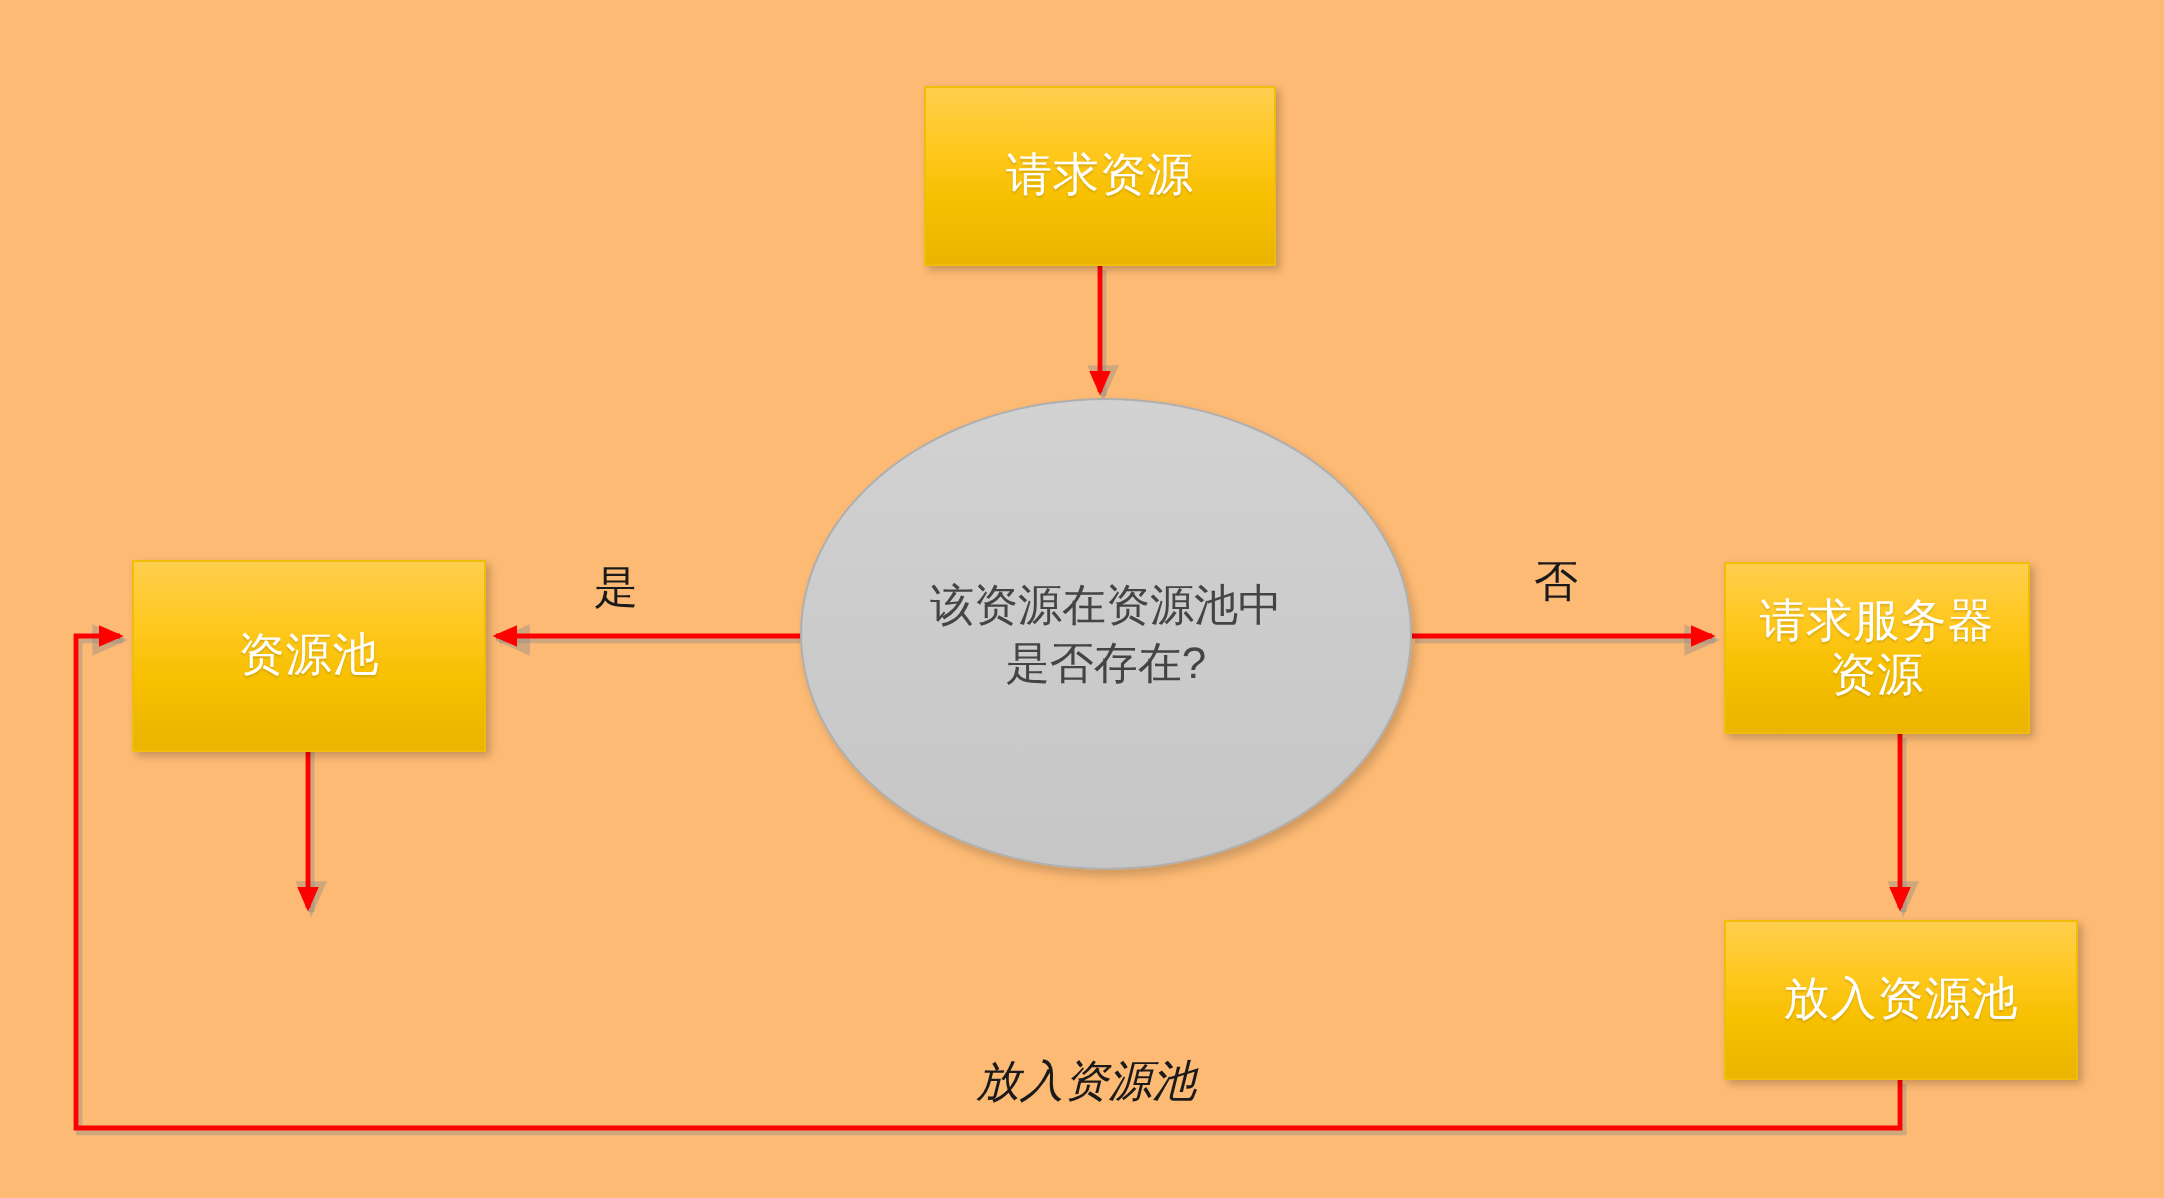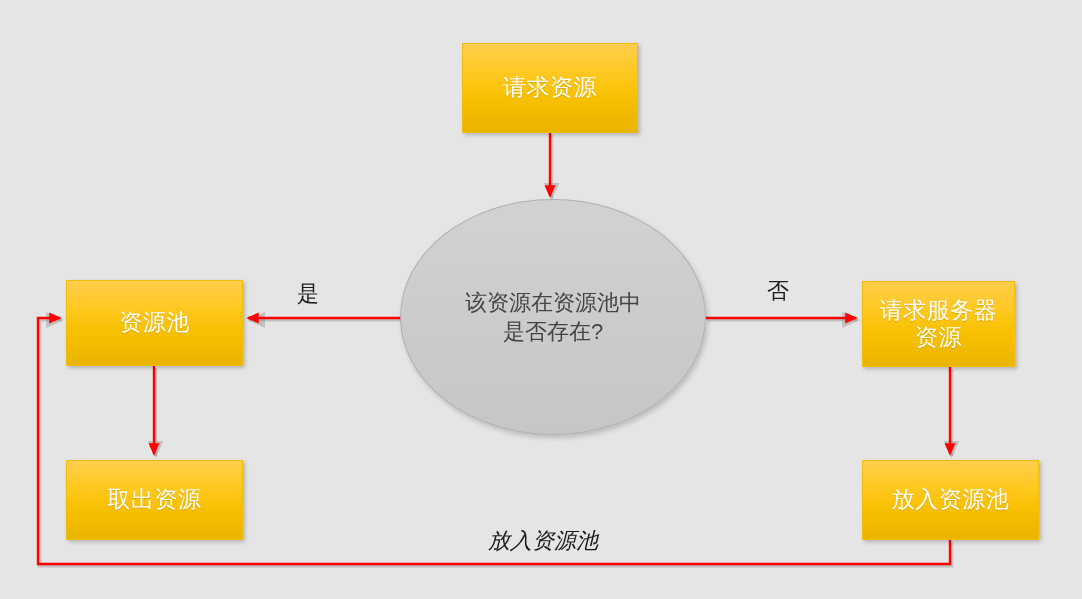--- a/index.html
+++ b/index.html
@@ -7,21 +7,21 @@
     padding: 0;
     background: #ffffff;
   }
   body {
     font-family: "Liberation Sans", "DejaVu Sans", sans-serif;
   }
   #canvas {
     position: relative;
     width: 1082px;
     height: 599px;
-    background: #e5e5e5;
+    background: #fdba74;
     overflow: hidden;
   }
   
   .node-box {
     position: absolute;
     box-sizing: border-box;
     display: flex;
     align-items: center;
     justify-content: center;
     text-align: center;
@@ -128,32 +128,29 @@
 
   <div class="node-box" style="left:462px; top:43px; width:176px; height:90px;">
     <span class="label">请求资源</span>
   </div>
 
   <div class="node-ellipse" style="left:400px; top:199px; width:306px; height:236px;">
     <span class="label">该资源在资源池中
 是否存在?</span>
   </div>
 
-  <div class="node-box" style="left:66px; top:280px; width:177px; height:86px;">
+  <div class="node-box" style="left:66px; top:280px; width:177px; height:96px;">
     <span class="label">资源池</span>
   </div>
 
   <div class="node-box" style="left:862px; top:281px; width:153px; height:86px;justify-content:center;">
     <span class="label">请求服务器
 资源</span>
   </div>
 
-  <div class="node-box" style="left:66px; top:460px; width:177px; height:80px;">
-    <span class="label">取出资源</span>
-  </div>
 
   <div class="node-box" style="left:862px; top:460px; width:177px; height:80px;">
     <span class="label">放入资源池</span>
   </div>
 
   <div class="edge-label" style="left:297px; top:283px;">是</div>
 
   <div class="edge-label" style="left:767px; top:280px;">否</div>
 
   <div class="edge-label" style="left:488px; top:530px;font-style:italic;">放入资源池</div>

